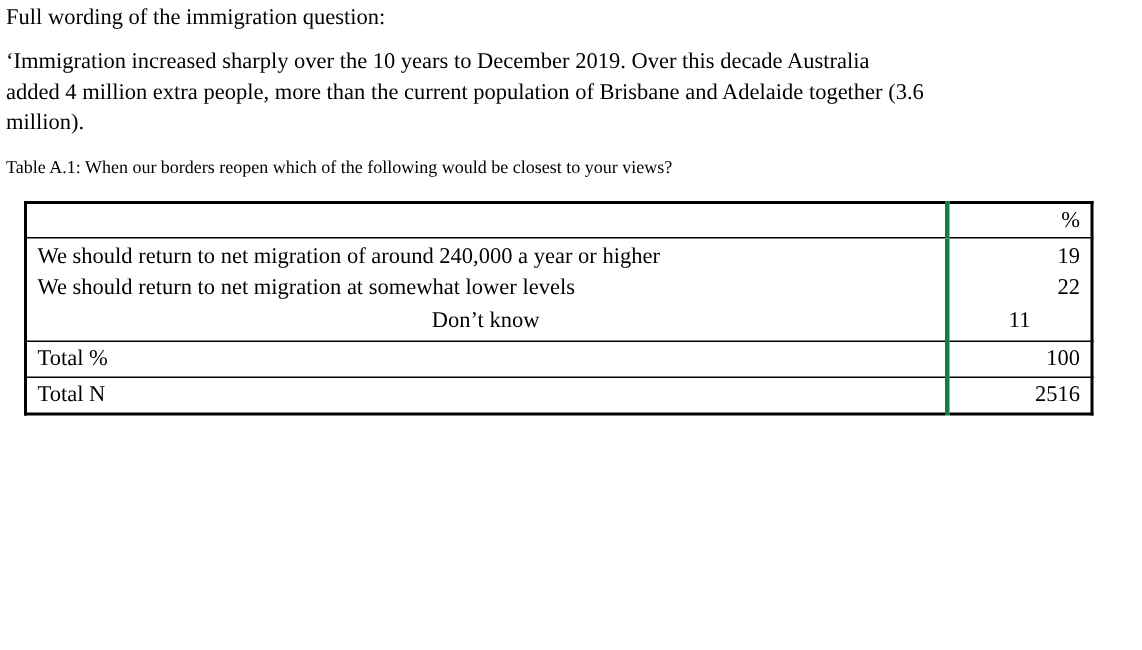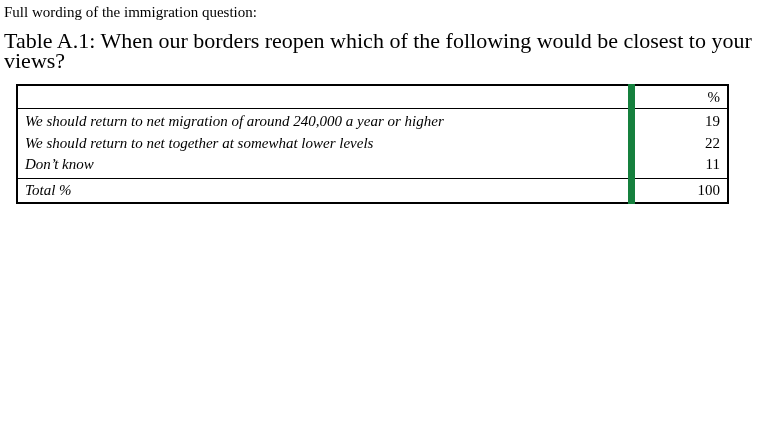--- a/index.html
+++ b/index.html
@@ -18,21 +18,21 @@
   .heading {
     line-height: 18px;
     margin-bottom: 10px;
   }
   .para {
     white-space: pre-line;      
     line-height: 20.5px;
     margin-bottom: 8px;
   }
   .caption {
-    font-size: 22px;
+    font-size: 12px;
     line-height: 20px;
     margin-top: 7px;
     margin-bottom: 13px;
   }
 
   table.results {
     border-collapse: collapse;
     table-layout: fixed;
     width: 711px;
     margin-left: 12px;
@@ -40,51 +40,54 @@
     font-size: 15px;
   }
   col.col-label { width: 614px; }
   col.col-value { width: 97px; }
 
   th, td {
     vertical-align: top;
     padding: 0 7px;
     font-weight: normal;
   }
-  .cell-label { border-right: 7px solid #15803d; text-align: left; font-style: italic; }
+  .cell-label { border-right: 3px solid #15803d; text-align: left; }
   .cell-value { text-align: right; }
 
   thead th {
     border-bottom: 1px solid #000000;
     height: 22px;
     line-height: 22px;
   }
   tbody td { line-height: 21.6px; }
   tbody tr:first-child td { padding-top: 2px; }
-  tbody tr:last-child td { padding-bottom: 2px; }
+  tbody tr:last-child td { padding-bottom: 2px; text-align: center; }
 
   .hang {
     white-space: pre-line;      
     padding-left: 10px;
     text-indent: -10px;         
   }
 
   tfoot td {
     border-top: 1px solid #000000;
     height: 24px;
     line-height: 23px;
   }
 </style>
 </head>
 <body>
 
 <div class="page">
 
   <p class="heading">Full wording of the immigration question:</p>
 
+  <p class="para">‘Immigration increased sharply over the 10 years to December 2019. Over this decade Australia
+added 4 million extra people, more than the current population of Brisbane and Adelaide together (3.6
+million).</p>
 
 
 
   <p class="caption">Table A.1: When our borders reopen which of the following would be closest to your views?</p>
 
   <table class="results">
     <colgroup>
       <col class="col-label">
       <col class="col-value">
     </colgroup>
@@ -96,32 +99,36 @@
     </thead>
     <tbody>
       <tr>
         <td class="cell-label">
           <div class="hang">We should return to net migration of around 240,000 a year or higher</div>
         </td>
         <td class="cell-value">19</td>
       </tr>
       <tr>
         <td class="cell-label">
-          <div class="hang">We should return to net together at somewhat lower levels</div>
+          <div class="hang">We should return to net migration at somewhat lower levels</div>
         </td>
         <td class="cell-value">22</td>
       </tr>
       <tr>
         <td class="cell-label">
           <div class="hang">Don’t know</div>
         </td>
         <td class="cell-value">11</td>
       </tr>
     </tbody>
     <tfoot>
       <tr>
         <td class="cell-label">Total %</td>
         <td class="cell-value">100</td>
       </tr>
+      <tr>
+        <td class="cell-label">Total N</td>
+        <td class="cell-value">2516</td>
+      </tr>
     </tfoot>
   </table>
 
 </div>
 
 </body></html>

